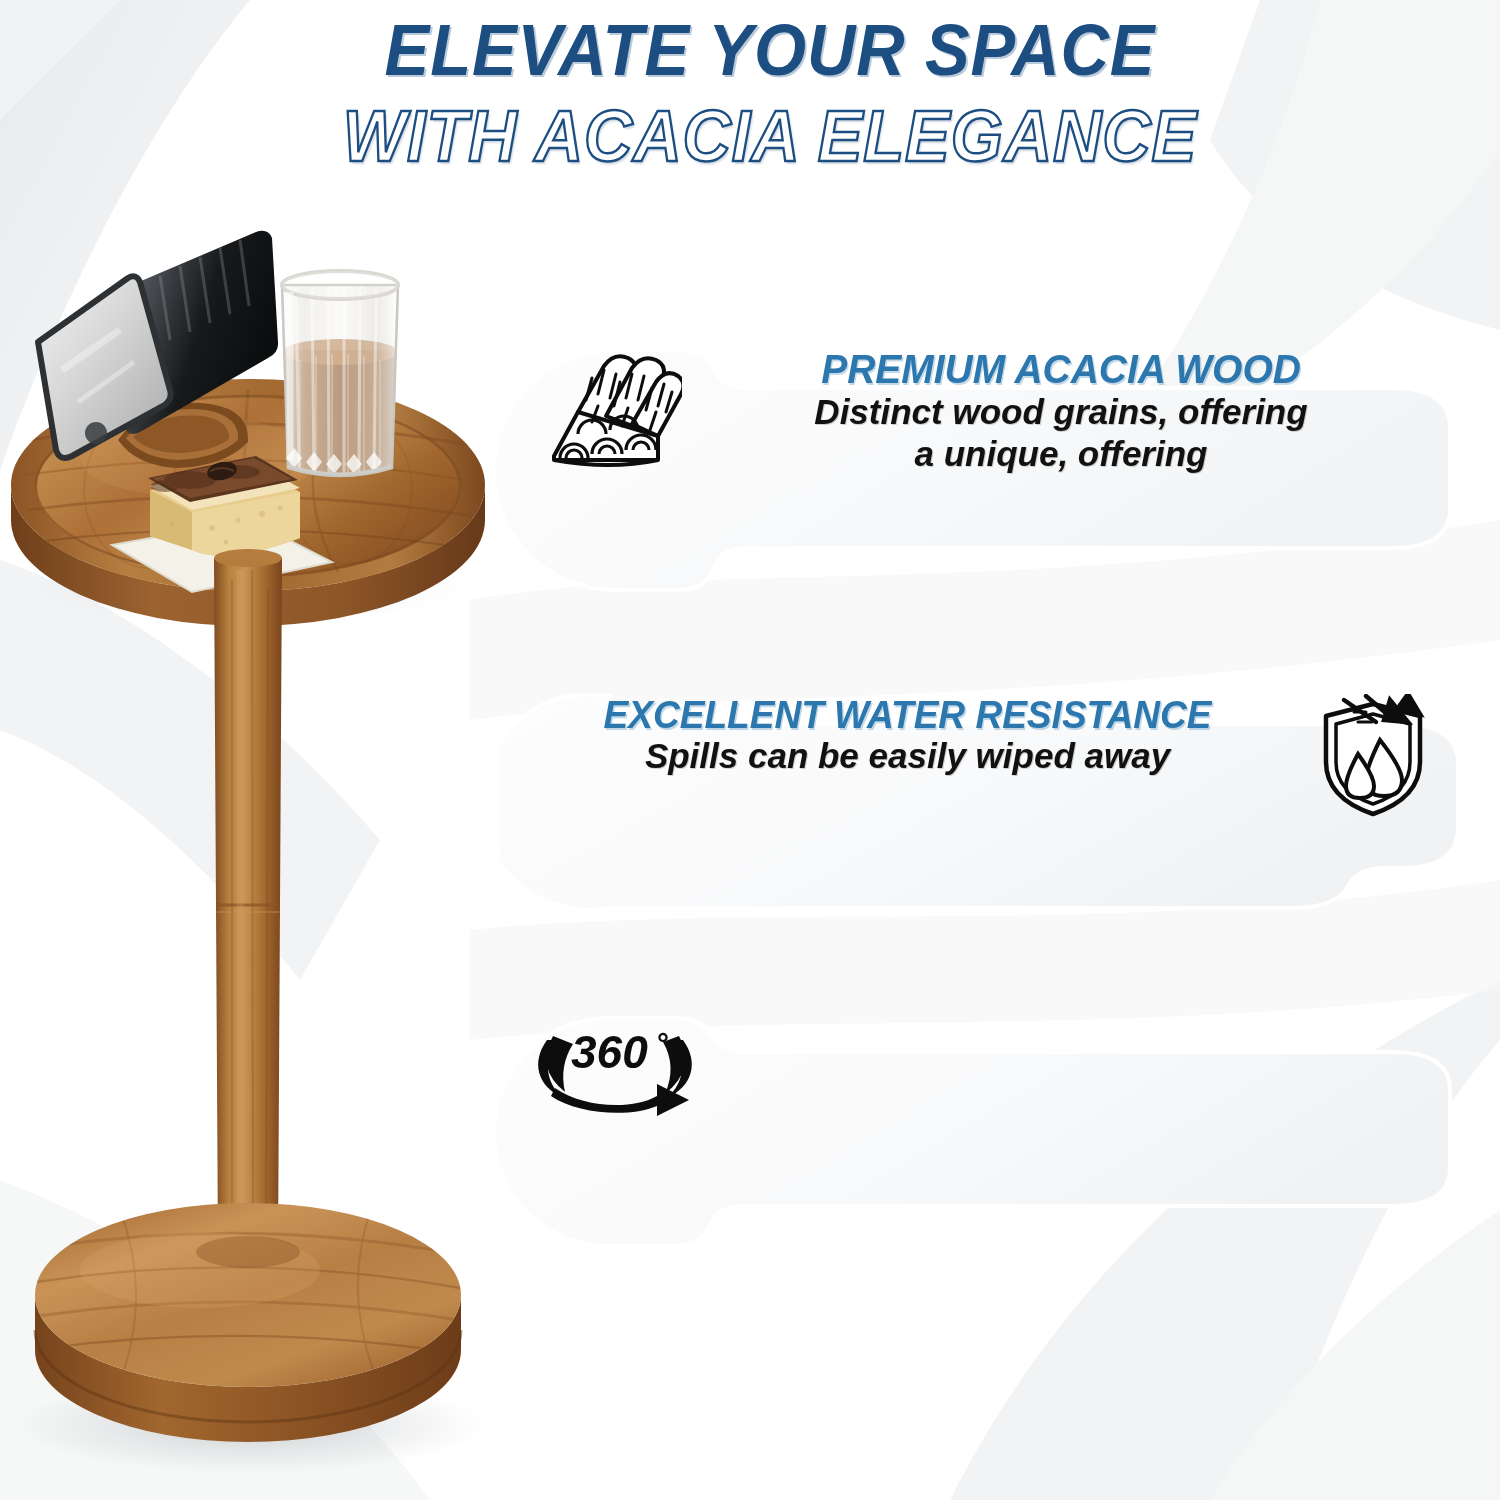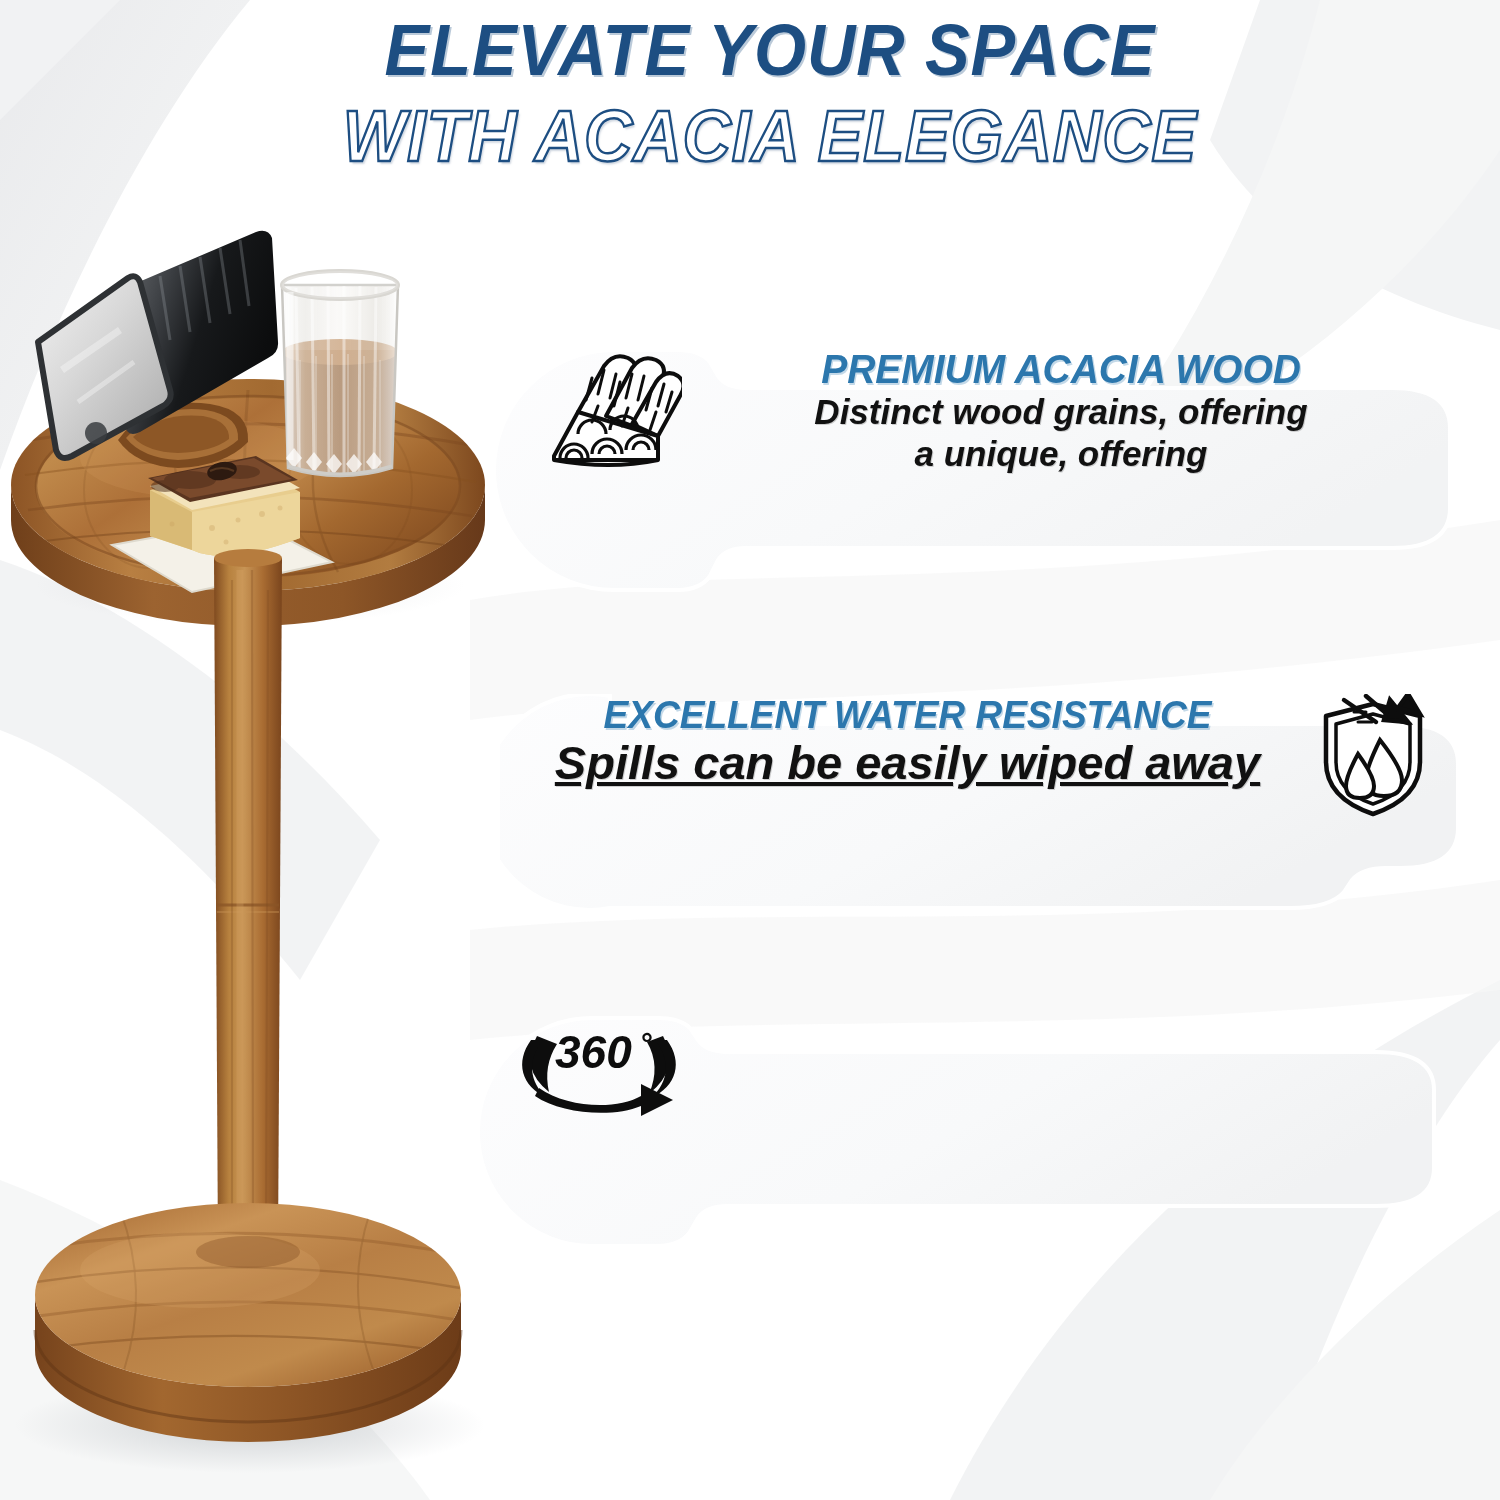--- a/index.html
+++ b/index.html
@@ -73,24 +73,24 @@
   #card1 .ic { width:200px; padding-left:42px; }
   #card1 .txt { padding-left:8px; padding-right:30px; text-align:center; }
   #card1 .f-title { font-size:41px; }
   #card1 .f-sub { font-size:35px; }
 
   
   #card2 { left:500px; top:694px; width:960px; height:216px; }
   #card2 .txt { padding-left:40px; padding-right:10px; text-align:center; }
   #card2 .ic { width:175px; }
   #card2 .f-title { font-size:39px; }
-  #card2 .f-sub { font-size:47px;text-decoration:underline; }
-
-  
-  #card3 { left:476px; top:1016px; width:960px; height:232px; }
+  #card2 .f-sub { font-size:35px; }
+
+  
+  #card3 { left:492px; top:1016px; width:960px; height:232px; }
   #card3 .ic { width:215px; padding-left:30px; }
   #card3 .txt { padding-right:40px; text-align:center; }
   #card3 .f-title { font-size:41px; }
 </style>
 </head>
 <body>
 
 <div class="bg">
   <svg viewBox="0 0 1500 1500" xmlns="http://www.w3.org/2000/svg">
     <defs>

